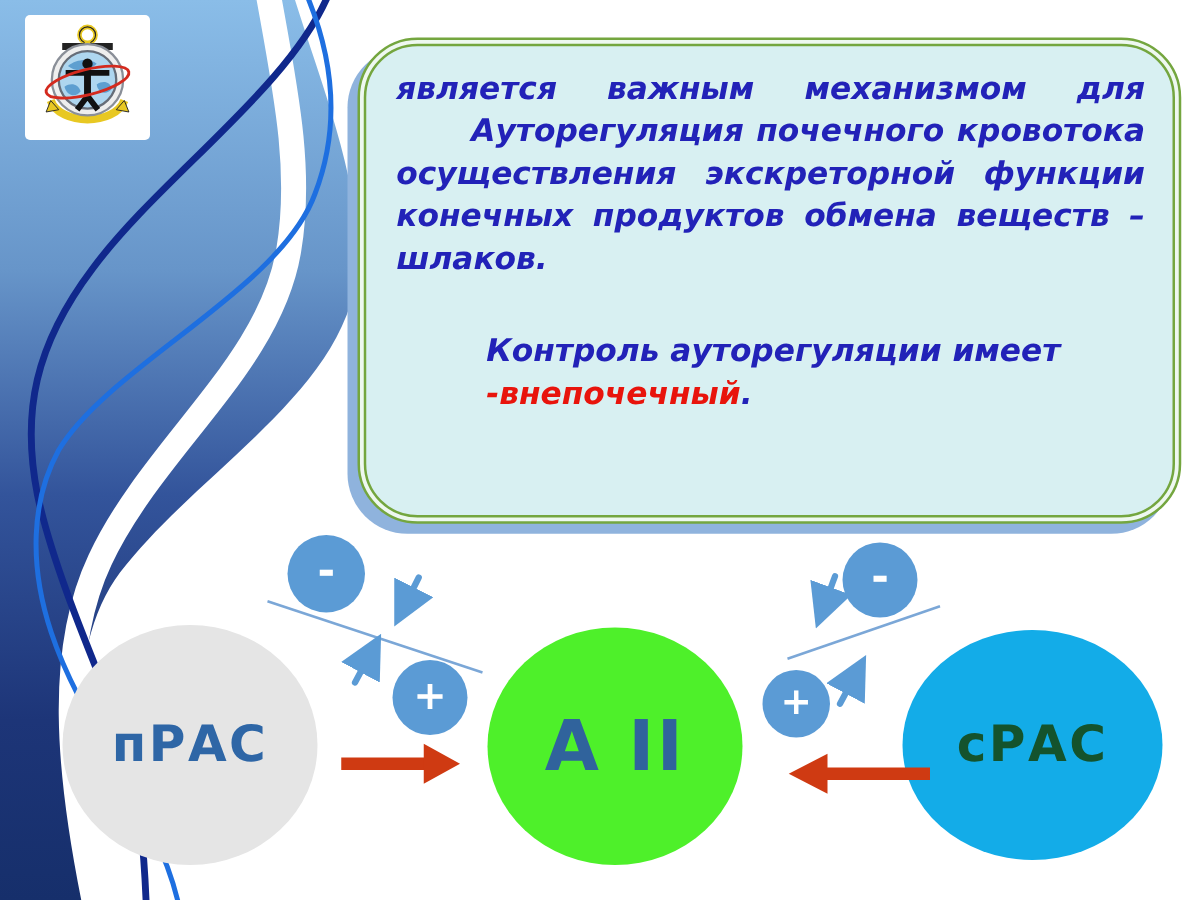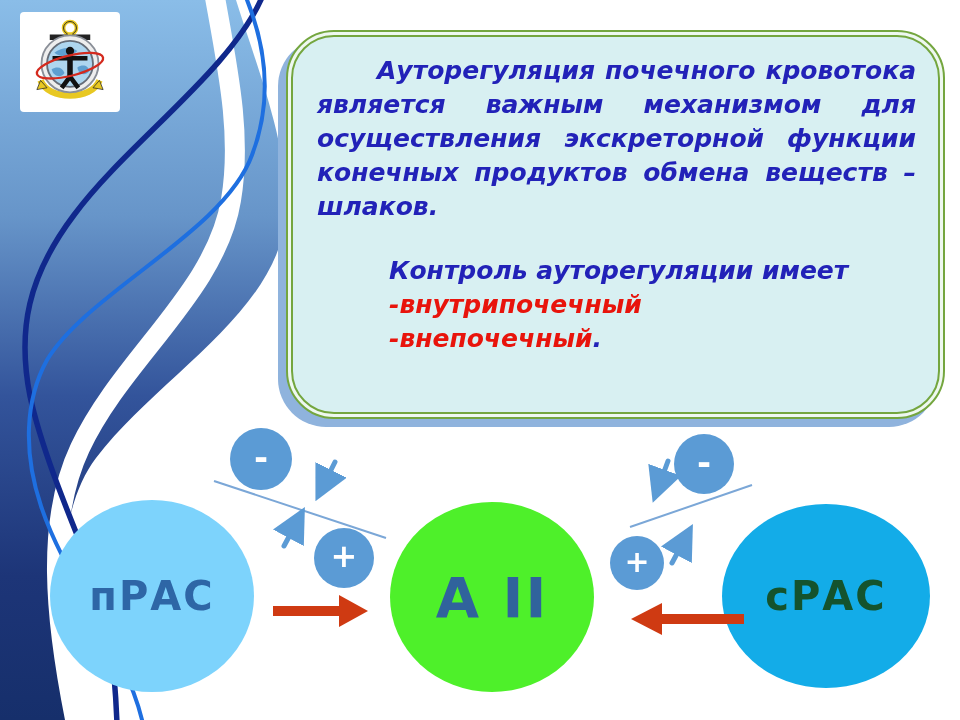--- a/index.html
+++ b/index.html
@@ -18,21 +18,21 @@
   
   .textbox-outer{position:absolute;left:286px;top:30px;width:649px;height:379px;
         border:2px solid #74a63f;border-radius:48px;background:#eef8f0;padding:3px;
         box-shadow:-8px 8px 0 #8fb3dd;z-index:5;box-sizing:content-box;}
   .textbox-inner{width:100%;height:100%;border:2px solid #74a63f;border-radius:43px;
         background:#d8f0f2;box-sizing:border-box;padding:17px 22px 0 24px;}
   .para1{color:#2222b8;font-weight:bold;font-style:italic;font-size:25px;line-height:34px;}
   .jline{text-align:justify;text-align-last:justify;white-space:nowrap;}
   .jline.first{text-indent:60px;}
   .jline.last{text-align-last:left;white-space:normal;}
-  .para2{margin-top:30px;margin-left:72px;font-weight:bold;font-style:italic;
+  .para2{margin-top:40px;margin-left:72px;font-weight:bold;font-style:italic;
          font-size:25px;line-height:34px;color:#2222b8;}
   .mech{color:#e8140c;}
   .mech .dot{color:#2222b8;}
 
   
   .node{position:absolute;border-radius:50%;display:flex;align-items:center;justify-content:center;
         z-index:2;font-weight:bold;font-size:40px;letter-spacing:2px;}
   .node-pras{left:50px;top:500px;width:204px;height:192px;background:#f5a70a;color:#2e66a6;}
   .node-aii {left:390px;top:502px;width:204px;height:190px;background:#4ef02a;color:#30639c;font-size:56px;}
   .node-cras{left:722px;top:504px;width:208px;height:184px;background:#13ace8;color:#14532d;}
@@ -85,35 +85,34 @@
     <path d="M31,46 L69,46" stroke="#111111" stroke-width="5"></path>
     <path d="M50,43 L50,66" stroke="#111111" stroke-width="6"></path>
     <path d="M50,66 L41,78 M50,66 L59,78" stroke="#111111" stroke-width="5"></path>
     <ellipse cx="50" cy="54" rx="37" ry="11" fill="none" stroke="#d42a1e" stroke-width="2.5" transform="rotate(-14 50 54)"></ellipse>
   </svg>
 </div>
 
 <div class="textbox-outer">
   <div class="textbox-inner">
     <div class="para1">
+      <div class="jline">является важным механизмом для</div>
       <div class="jline first">Ауторегуляция почечного кровотока</div>
-      <div class="jline">является важным механизмом для</div>
       <div class="jline">осуществления экскреторной функции</div>
       <div class="jline">конечных продуктов обмена веществ –</div>
       <div class="jline last">шлаков.</div>
     </div>
     <div class="para2">
       <div>Контроль ауторегуляции имеет</div>
-      <div class="mech">-внутрипочечный</div>
       <div class="mech"><span>-внепочечный</span><span class="dot">.</span></div>
     </div>
   </div>
 </div>
 
-<div class="node node-pras" style="background: #7dd3fc;">
+<div class="node node-pras" style="background: #e5e5e5;">
   <span>пРАС</span>
 </div>
 <div class="node node-aii" style="background: rgb(78, 240, 42);">
   <span>А II</span>
 </div>
 <div class="node node-cras" style="background: rgb(19, 172, 232);">
   <span>сРАС</span>
 </div>
 
 <div class="sign sign-minus-left">

